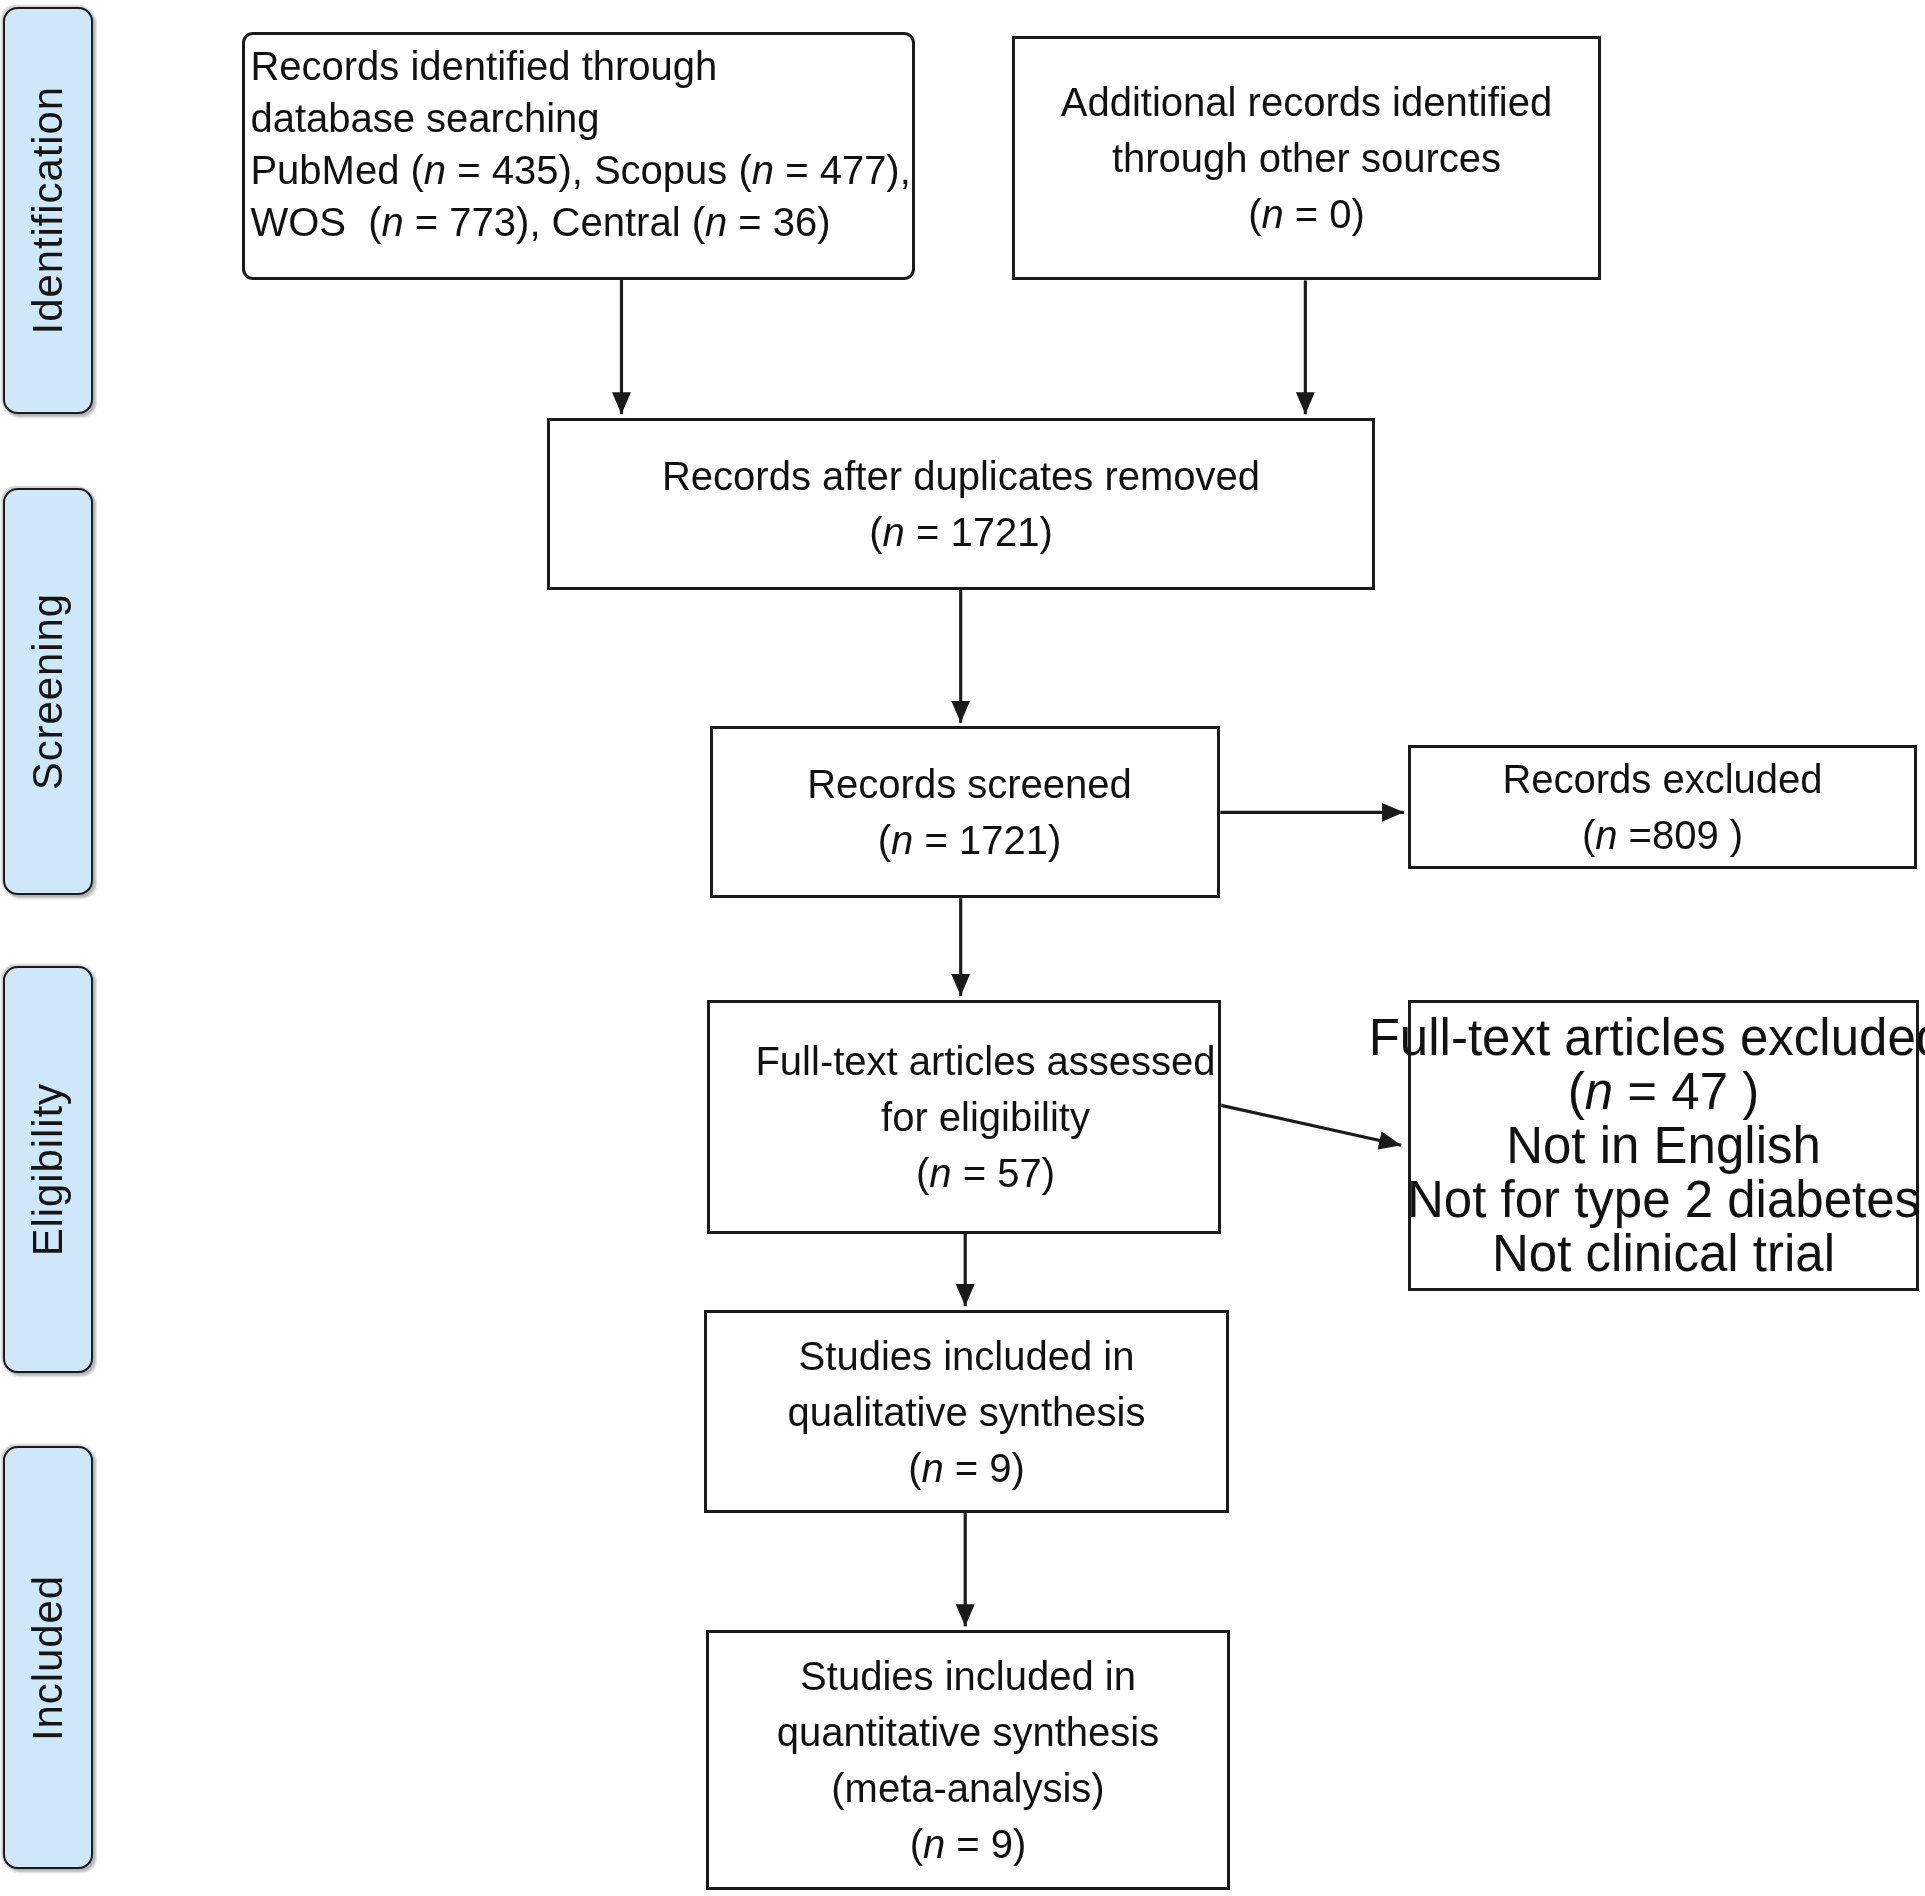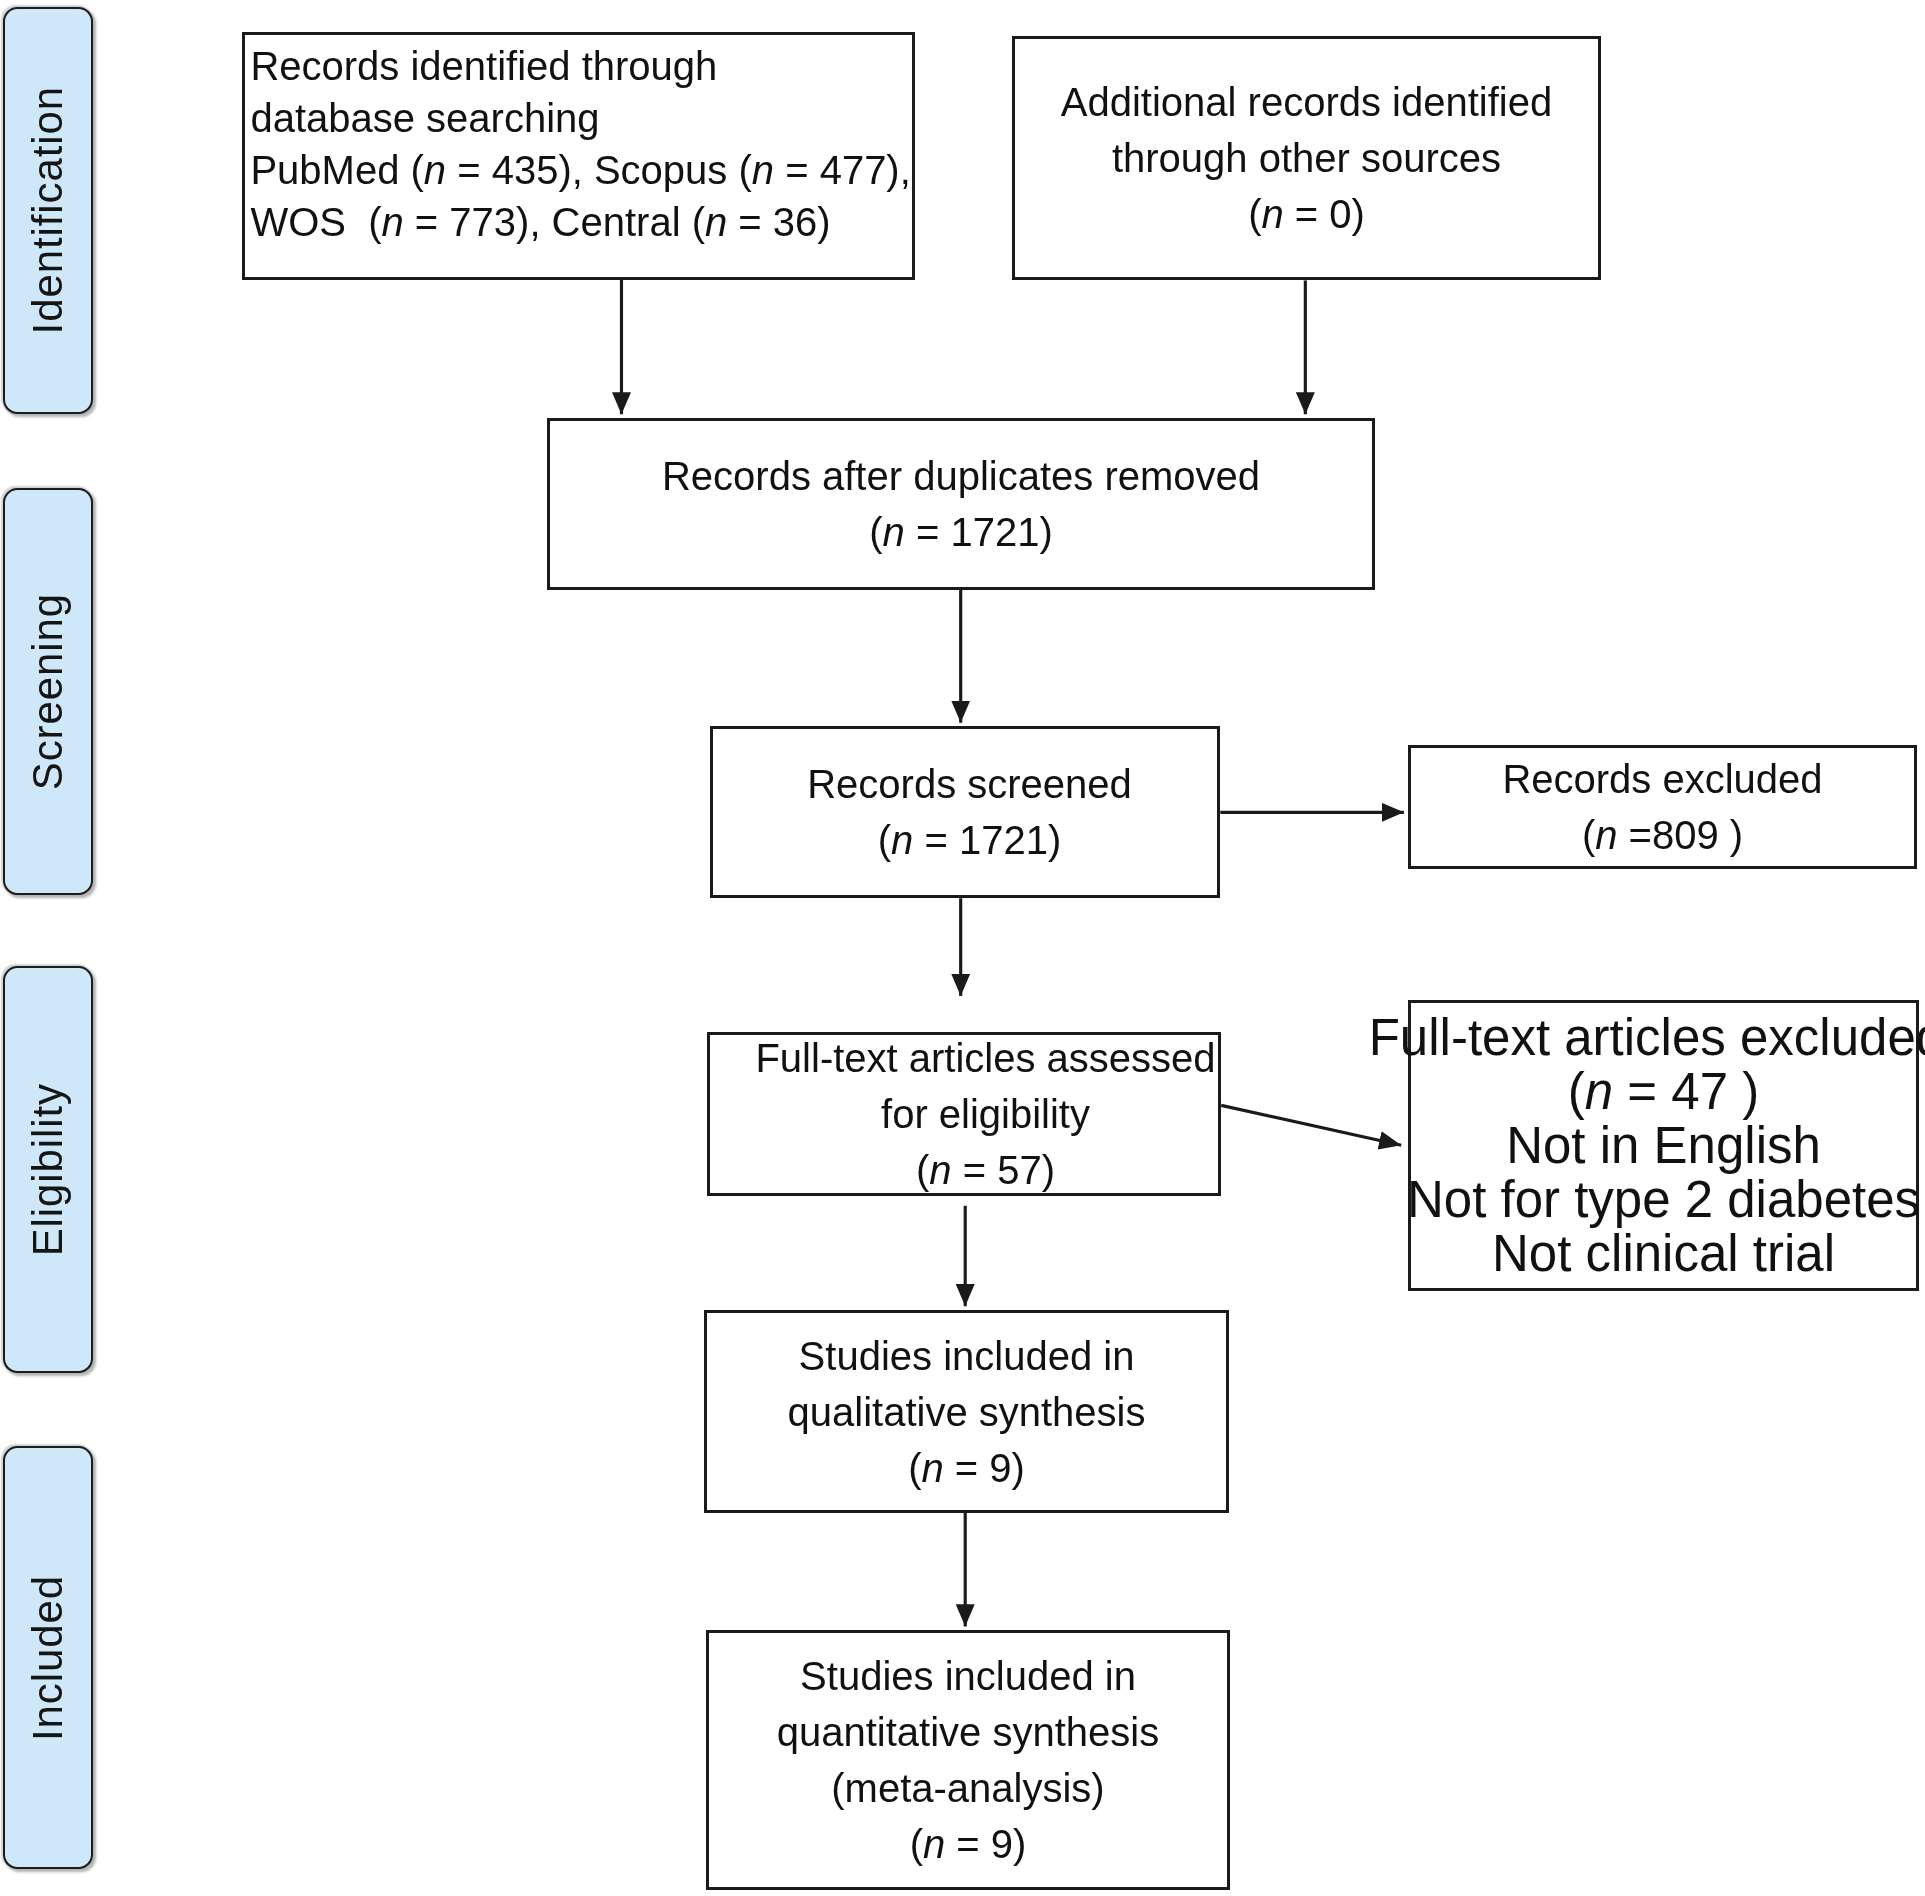--- a/index.html
+++ b/index.html
@@ -78,41 +78,41 @@
       <line x1="1443" y1="310" x2="1443" y2="458" marker-end="url(#ah)"></line>
       <line x1="1062" y1="652" x2="1062" y2="799" marker-end="url(#ah)"></line>
       <line x1="1349" y1="898" x2="1552" y2="898" marker-end="url(#ah)"></line>
       <line x1="1062" y1="993" x2="1062" y2="1101" marker-end="url(#ah)"></line>
       <line x1="1350" y1="1222" x2="1549" y2="1266" marker-end="url(#ah)"></line>
       <line x1="1067" y1="1333" x2="1067" y2="1444" marker-end="url(#ah)"></line>
       <line x1="1067" y1="1672" x2="1067" y2="1798" marker-end="url(#ah)"></line>
     </g>
   </svg>
 
-  <div class="fbox align-left" style="left:242px;top:32px;width:673px;height:248px;">
+  <div class="fbox align-left" style="left:242px;top:32px;width:673px;height:248px;border-radius:11px;">
     <div class="txt">Records identified through<br>database searching<br>PubMed (<i>n</i> = 435), Scopus (<i>n</i> = 477),<br>WOS  (<i>n</i> = 773), Central (<i>n</i> = 36)</div>
   </div>
 
   <div class="fbox" style="left:1012px;top:36px;width:589px;height:244px;">
     <div class="txt">Additional records identified<br>through other sources<br>(<i>n</i> = 0)</div>
   </div>
 
   <div class="fbox" style="left:547px;top:418px;width:828px;height:172px;">
     <div class="txt">Records after duplicates removed<br>(<i>n</i> = 1721)</div>
   </div>
 
   <div class="fbox" style="left:710px;top:726px;width:510px;height:172px;padding-left:9px;">
     <div class="txt">Records screened<br>(<i>n</i> = 1721)</div>
   </div>
 
   <div class="fbox" style="left:1408px;top:733px;width:509px;height:124px;margin-top:12px;">
     <div class="txt">Records excluded<br>(<i>n</i> =809 )</div>
   </div>
 
-  <div class="fbox" style="left:707px;top:1032px;width:514px;height:164px;padding-left:43px;">
+  <div class="fbox" style="left:707px;top:1000px;width:514px;height:234px;padding-left:43px;">
     <div class="txt">Full-text articles assessed<br>for eligibility<br>(<i>n</i> = 57)</div>
   </div>
 
   <div class="fbox tight" style="left:1408px;top:1000px;width:511px;height:291px;">
     <div class="txt">Full-text articles excluded,<br>(<i>n</i> = 47 )<br>Not in English<br>Not for type 2 diabetes<br>Not clinical trial</div>
   </div>
 
   <div class="fbox" style="left:704px;top:1310px;width:525px;height:203px;">
     <div class="txt">Studies included in<br>qualitative synthesis<br>(<i>n</i> = 9)</div>
   </div>

